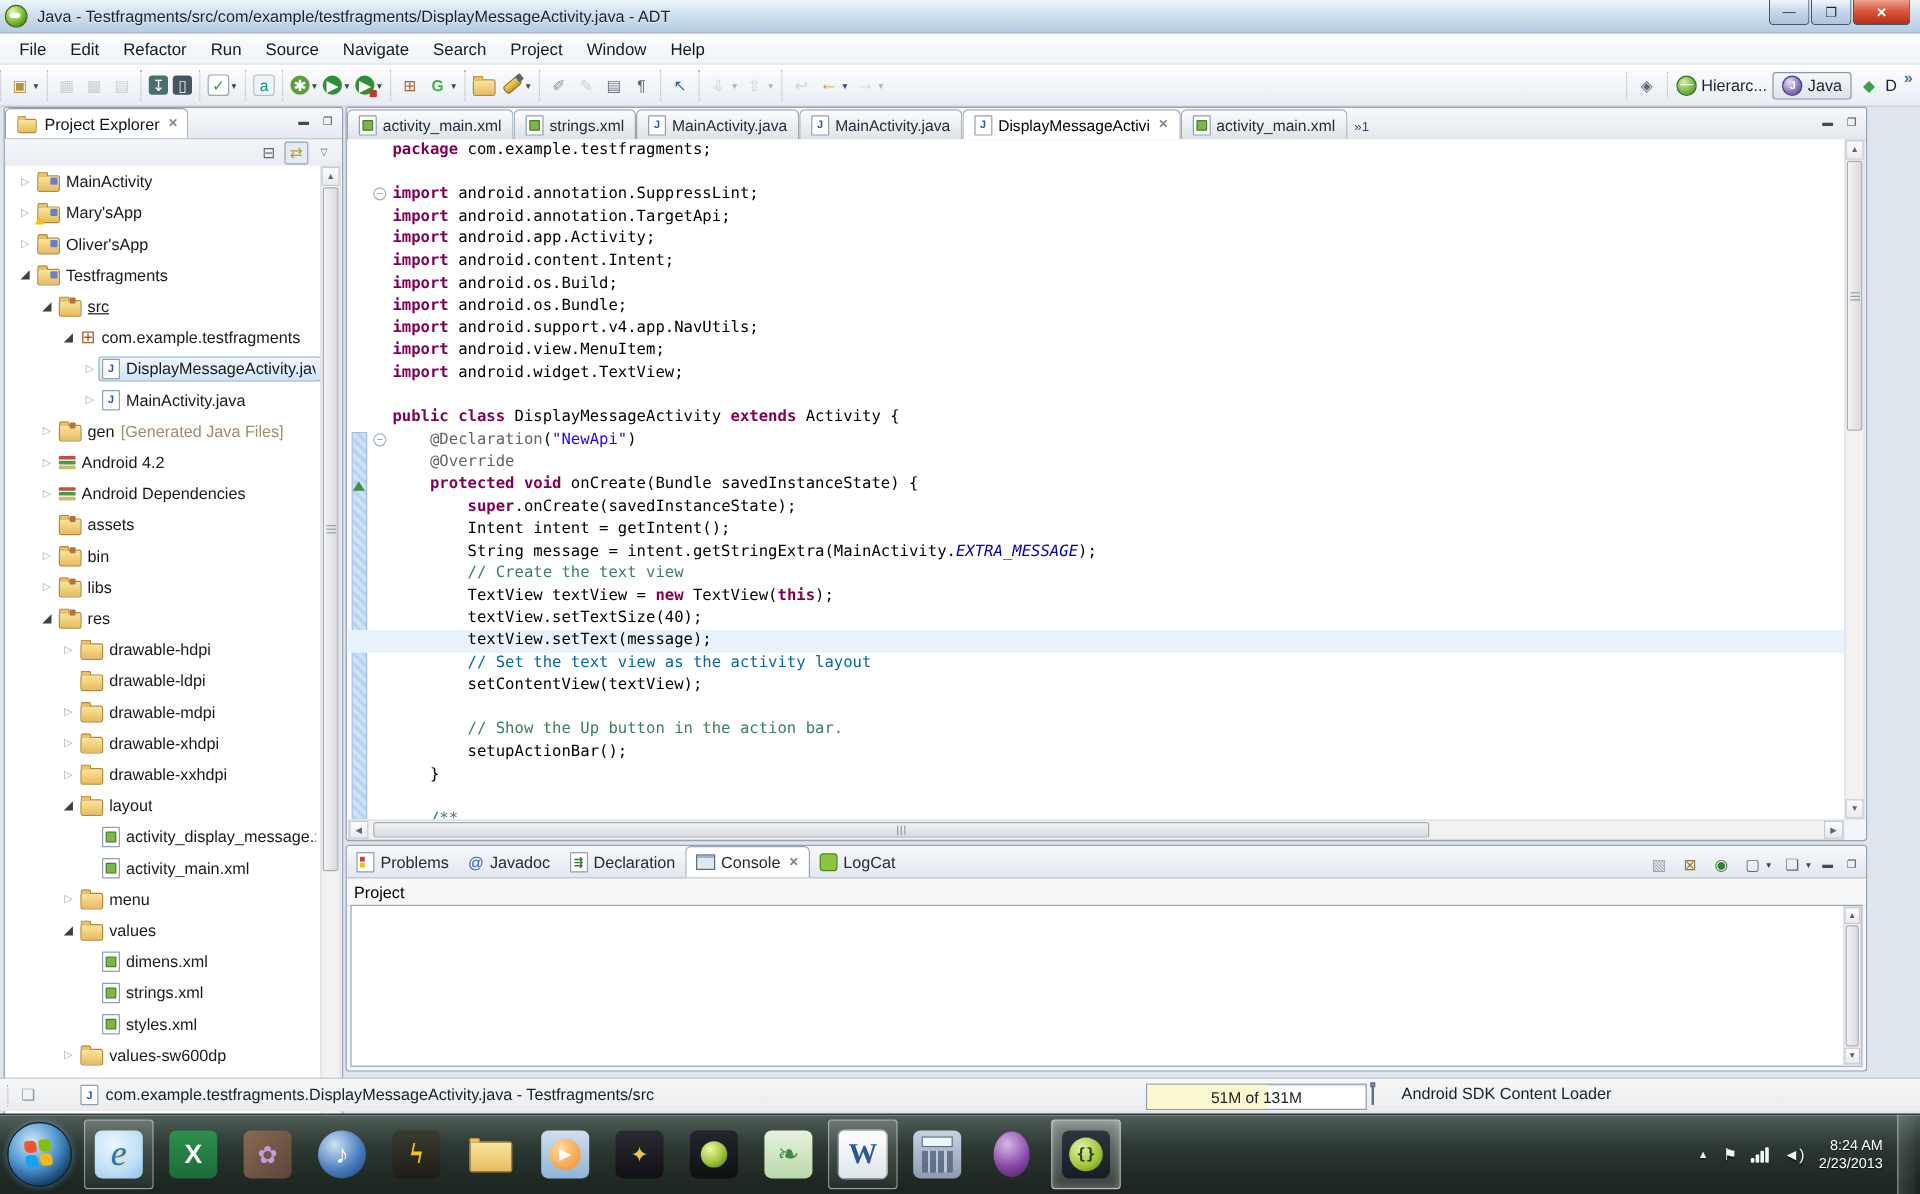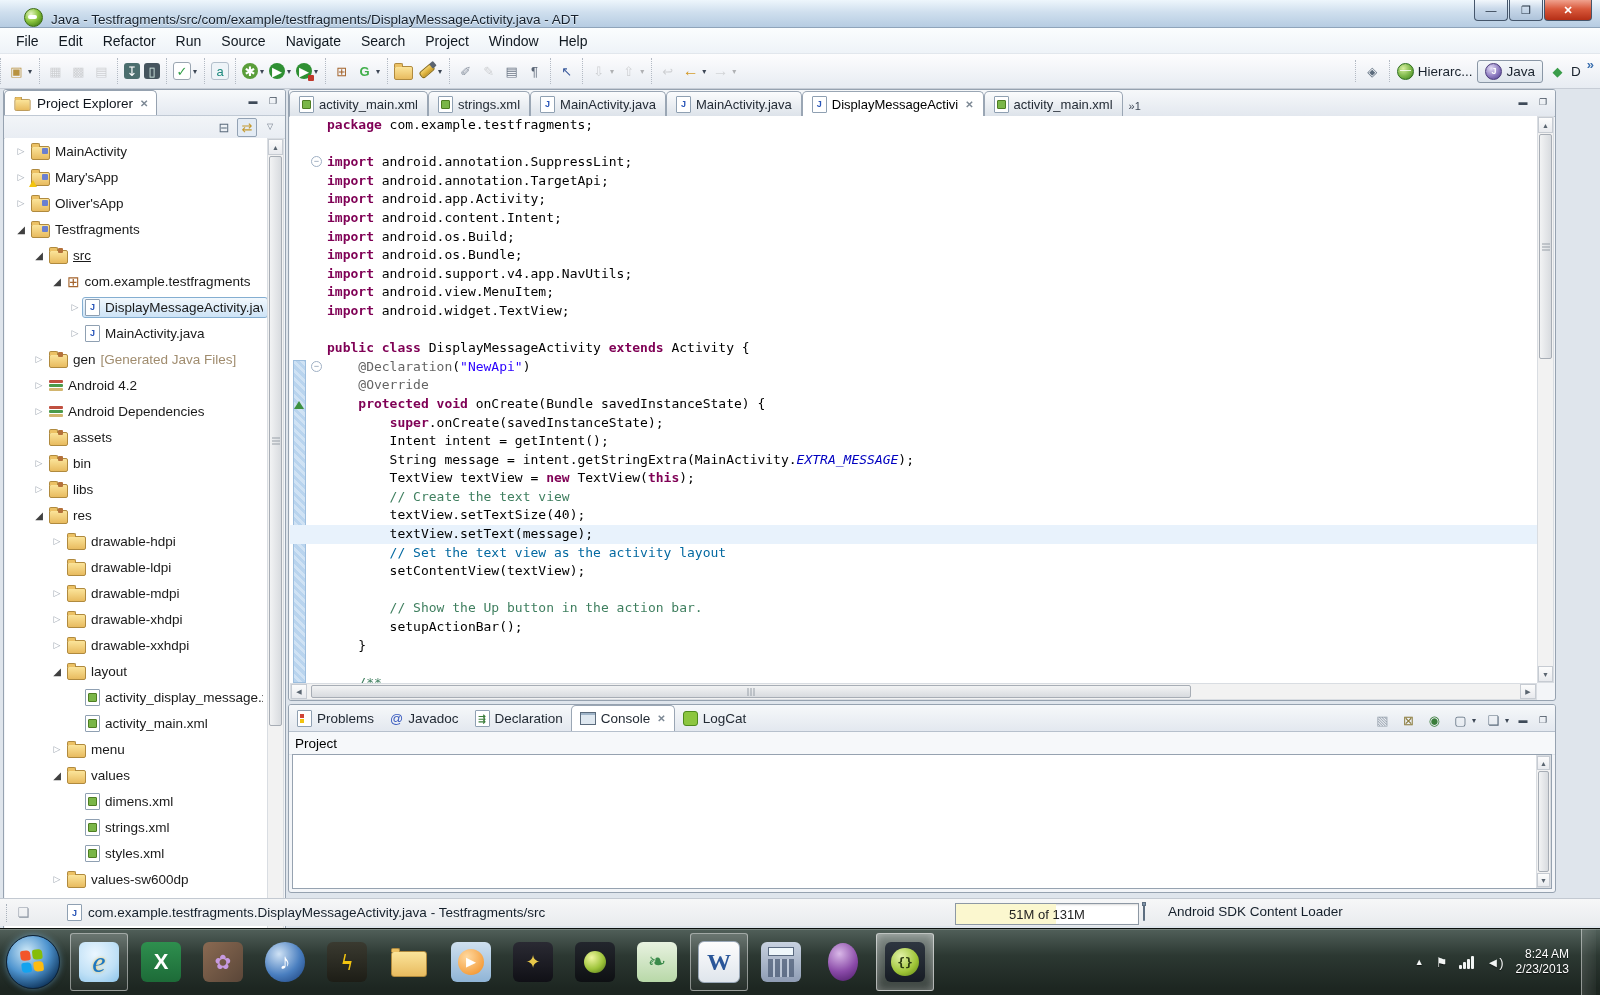--- a/index.html
+++ b/index.html
@@ -3,21 +3,21 @@
 <meta charset="utf-8">
 <style>
   html,body{margin:0;padding:0}
   body{width:1600px;height:995px;overflow:hidden;position:relative;
        font-family:"Liberation Sans",sans-serif;background:#dfe5ec;
        -webkit-font-smoothing:antialiased}
 
   
   #titlebar{position:absolute;top:0;left:0;right:0;height:28px;
     background:linear-gradient(#eef6fc,#cfdfee 45%,#b6cce2);
-    border-bottom:1px solid #8fa4ba;display:flex;align-items:flex-end;padding-left:24px;box-sizing:border-box}
+    border-bottom:1px solid #8fa4ba;display:flex;align-items:center;padding-left:4px;box-sizing:border-box}
   .app-icon{width:17px;height:17px;border-radius:50%;
     background:radial-gradient(circle at 35% 30%,#e8f5c8,#8cc63f 45%,#4e8a1d 80%);
     border:1px solid #3c6c14;position:relative}
   .app-icon::after{content:"";position:absolute;left:3px;top:6px;width:9px;height:4px;background:#fff;border-radius:2px}
   .tb-title{font-size:13.5px;color:#16212d;margin-left:8px;text-shadow:0 1px 0 rgba(255,255,255,.7)}
   #win-controls{position:absolute;right:8px;top:0;display:flex}
   .wbtn{width:32px;height:20px;border:1px solid #45566b;border-top:none;
     background:linear-gradient(#f2f7fc,#c8d8e9 45%,#aec3da);display:flex;align-items:center;justify-content:center;
     font-size:11px;color:#1c2a3a;border-radius:0 0 4px 4px;margin-left:1px}
   .wbtn.close{width:46px;background:linear-gradient(#f0a28e,#d9593c 45%,#b52f16);color:#fff;font-weight:bold}
@@ -703,22 +703,22 @@
         <div class="code-line"><span style="color: rgb(127, 0, 85); font-weight: bold;">import</span><span style="color: rgb(0, 0, 0);"> android.view.MenuItem;</span></div>
         <div class="code-line"><span style="color: rgb(127, 0, 85); font-weight: bold;">import</span><span style="color: rgb(0, 0, 0);"> android.widget.TextView;</span></div>
         <div class="code-line"></div>
         <div class="code-line"><span style="color: rgb(127, 0, 85); font-weight: bold;">public</span><span style="color: rgb(0, 0, 0);"> </span><span style="color: rgb(127, 0, 85); font-weight: bold;">class</span><span style="color: rgb(0, 0, 0);"> DisplayMessageActivity </span><span style="color: rgb(127, 0, 85); font-weight: bold;">extends</span><span style="color: rgb(0, 0, 0);"> Activity {</span></div>
         <div class="code-line"><span class="fold">−</span><span style="color: rgb(100, 100, 100);">    @Declaration</span><span style="color: rgb(0, 0, 0);">(</span><span style="color: rgb(42, 0, 255);">"NewApi"</span><span style="color: rgb(0, 0, 0);">)</span></div>
         <div class="code-line"><span style="color: rgb(100, 100, 100);">    @Override</span></div>
         <div class="code-line"><span style="color: rgb(127, 0, 85); font-weight: bold;">    protected</span><span style="color: rgb(0, 0, 0);"> </span><span style="color: rgb(127, 0, 85); font-weight: bold;">void</span><span style="color: rgb(0, 0, 0);"> onCreate(Bundle savedInstanceState) {</span></div>
         <div class="code-line"><span style="color: rgb(0, 0, 0);">        </span><span style="color: rgb(127, 0, 85); font-weight: bold;">super</span><span style="color: rgb(0, 0, 0);">.onCreate(savedInstanceState);</span></div>
         <div class="code-line"><span style="color: rgb(0, 0, 0);">        Intent intent = getIntent();</span></div>
         <div class="code-line"><span style="color: rgb(0, 0, 0);">        String message = intent.getStringExtra(MainActivity.</span><span style="color: rgb(0, 0, 192); font-style: italic;">EXTRA_MESSAGE</span><span style="color: rgb(0, 0, 0);">);</span></div>
+        <div class="code-line"><span style="color: rgb(63, 127, 95);">        // Create the text view</span></div>
         <div class="code-line"><span style="color: rgb(0, 0, 0);">        TextView textView = </span><span style="color: rgb(127, 0, 85); font-weight: bold;">new</span><span style="color: rgb(0, 0, 0);"> TextView(</span><span style="color: rgb(127, 0, 85); font-weight: bold;">this</span><span style="color: rgb(0, 0, 0);">);</span></div>
-        <div class="code-line"><span style="color: rgb(63, 127, 95);">        // Create the text view</span></div>
         <div class="code-line"><span style="color: rgb(0, 0, 0);">        textView.setTextSize(40);</span></div>
         <div class="code-line hl"><span style="color: rgb(0, 0, 0);">        textView.setText(message);</span></div>
         <div class="code-line"><span style="color: #0369a1;">        // Set the text view as the activity layout</span></div>
         <div class="code-line"><span style="color: rgb(0, 0, 0);">        setContentView(textView);</span></div>
         <div class="code-line"></div>
         <div class="code-line"><span style="color: rgb(63, 127, 95);">        // Show the Up button in the action bar.</span></div>
         <div class="code-line"><span style="color: rgb(0, 0, 0);">        setupActionBar();</span></div>
         <div class="code-line"><span style="color: rgb(0, 0, 0);">    }</span></div>
         <div class="code-line"></div>
         <div class="code-line"><span style="color: rgb(63, 127, 95);">    /**</span></div>

